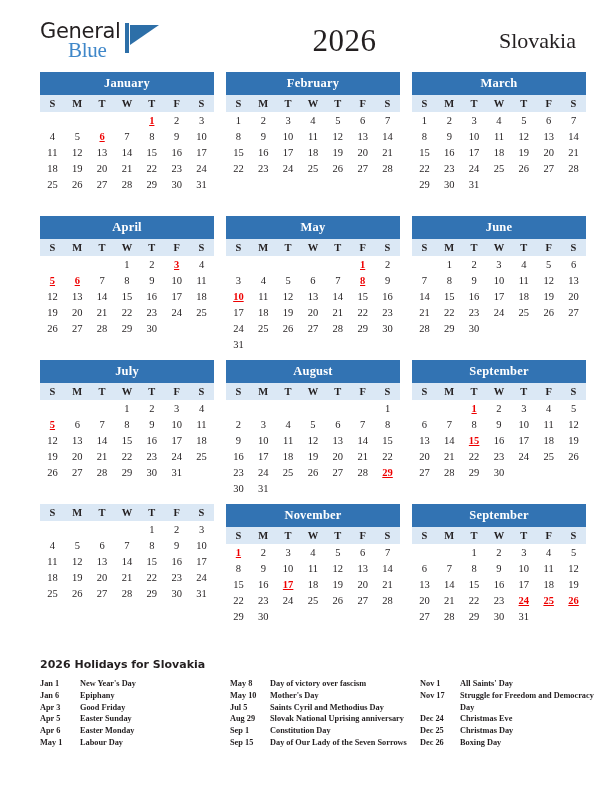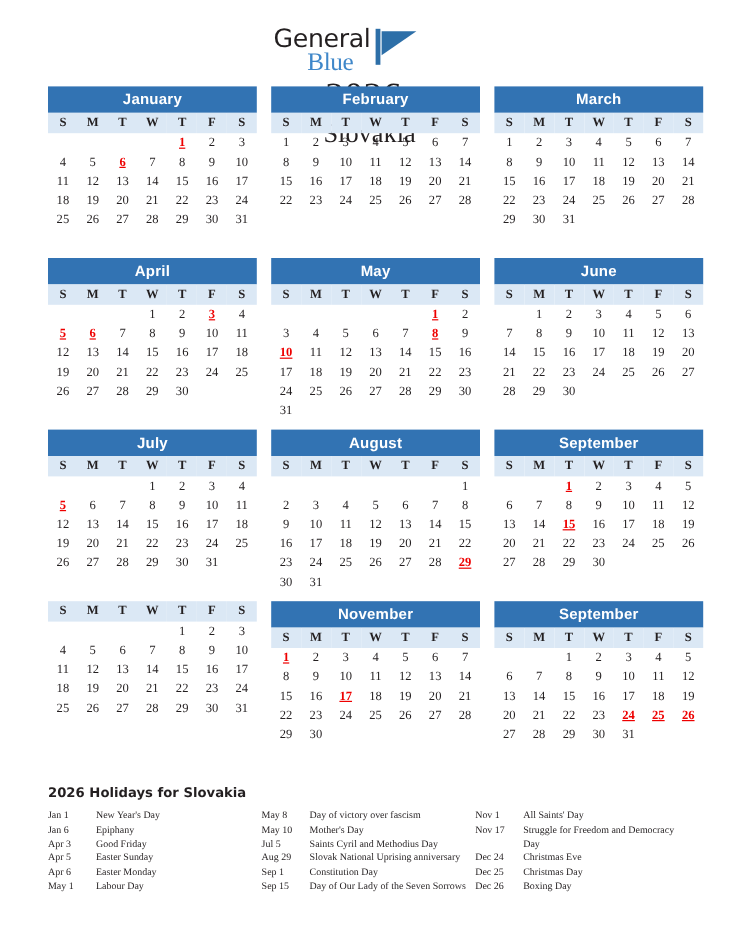--- a/index.html
+++ b/index.html
@@ -9,21 +9,20 @@
     font-family: "Liberation Sans", sans-serif;
     color: #231f20;
   }
   .page { position: relative; width: 612px; height: 792px; padding: 0; }
 
   
   .header {
     display: flex; align-items: center; justify-content: space-between;
     padding: 22px 36px 10px 40px;
     height: 70px;
-    flex-direction: column;
   }
   .logo { display: flex; align-items: flex-start; position: relative; width: 160px; }
   .logo-text { position: relative; line-height: 1; }
   .logo-general {
     font-family: "DejaVu Sans", sans-serif;
     font-size: 21px; color: #231f20; letter-spacing: -0.3px;
     display: block;
   }
   .logo-blue {
     font-family: Liberation Serif, serif;
@@ -59,21 +58,21 @@
     display: grid;
     grid-template-columns: repeat(3, 174px);
     column-gap: 12px;
     row-gap: 8px;
     padding: 2px 36px 0 40px;
   }
   .month { width: 174px; }
   .month-name {
     background: #3273b3;
     color: #ffffff;
-    font-family: Liberation Sans, sans-serif;
+    font-family: Liberation Serif, serif;
     font-weight: bold;
     font-size: 12.5px;
     text-align: center;
     padding: 4px 0 4px 0;
     letter-spacing: 0.2px;
   }
   table.cal { width: 100%; border-collapse: collapse; table-layout: fixed; }
   table.cal th {
     background: #dbe8f5;
     font-family: "Liberation Serif", serif;
@@ -105,21 +104,22 @@
   .holidays-title {
     font-family: "DejaVu Sans", sans-serif;
     font-weight: bold;
     font-size: 11px;
     color: #231f20;
     margin-bottom: 7px;
   }
   .holiday-cols {
     display: grid;
     grid-template-columns: 178px 178px 178px;
-    column-gap: 0px;
+    column-gap: 12px;
+    font-weight: bold;
   }
   .holiday-col { }
   .holiday-row {
     display: flex;
     font-family: "Liberation Serif", serif;
     font-size: 8.3px;
     line-height: 1.42;
     color: #231f20;
     align-items: flex-start;
   }

